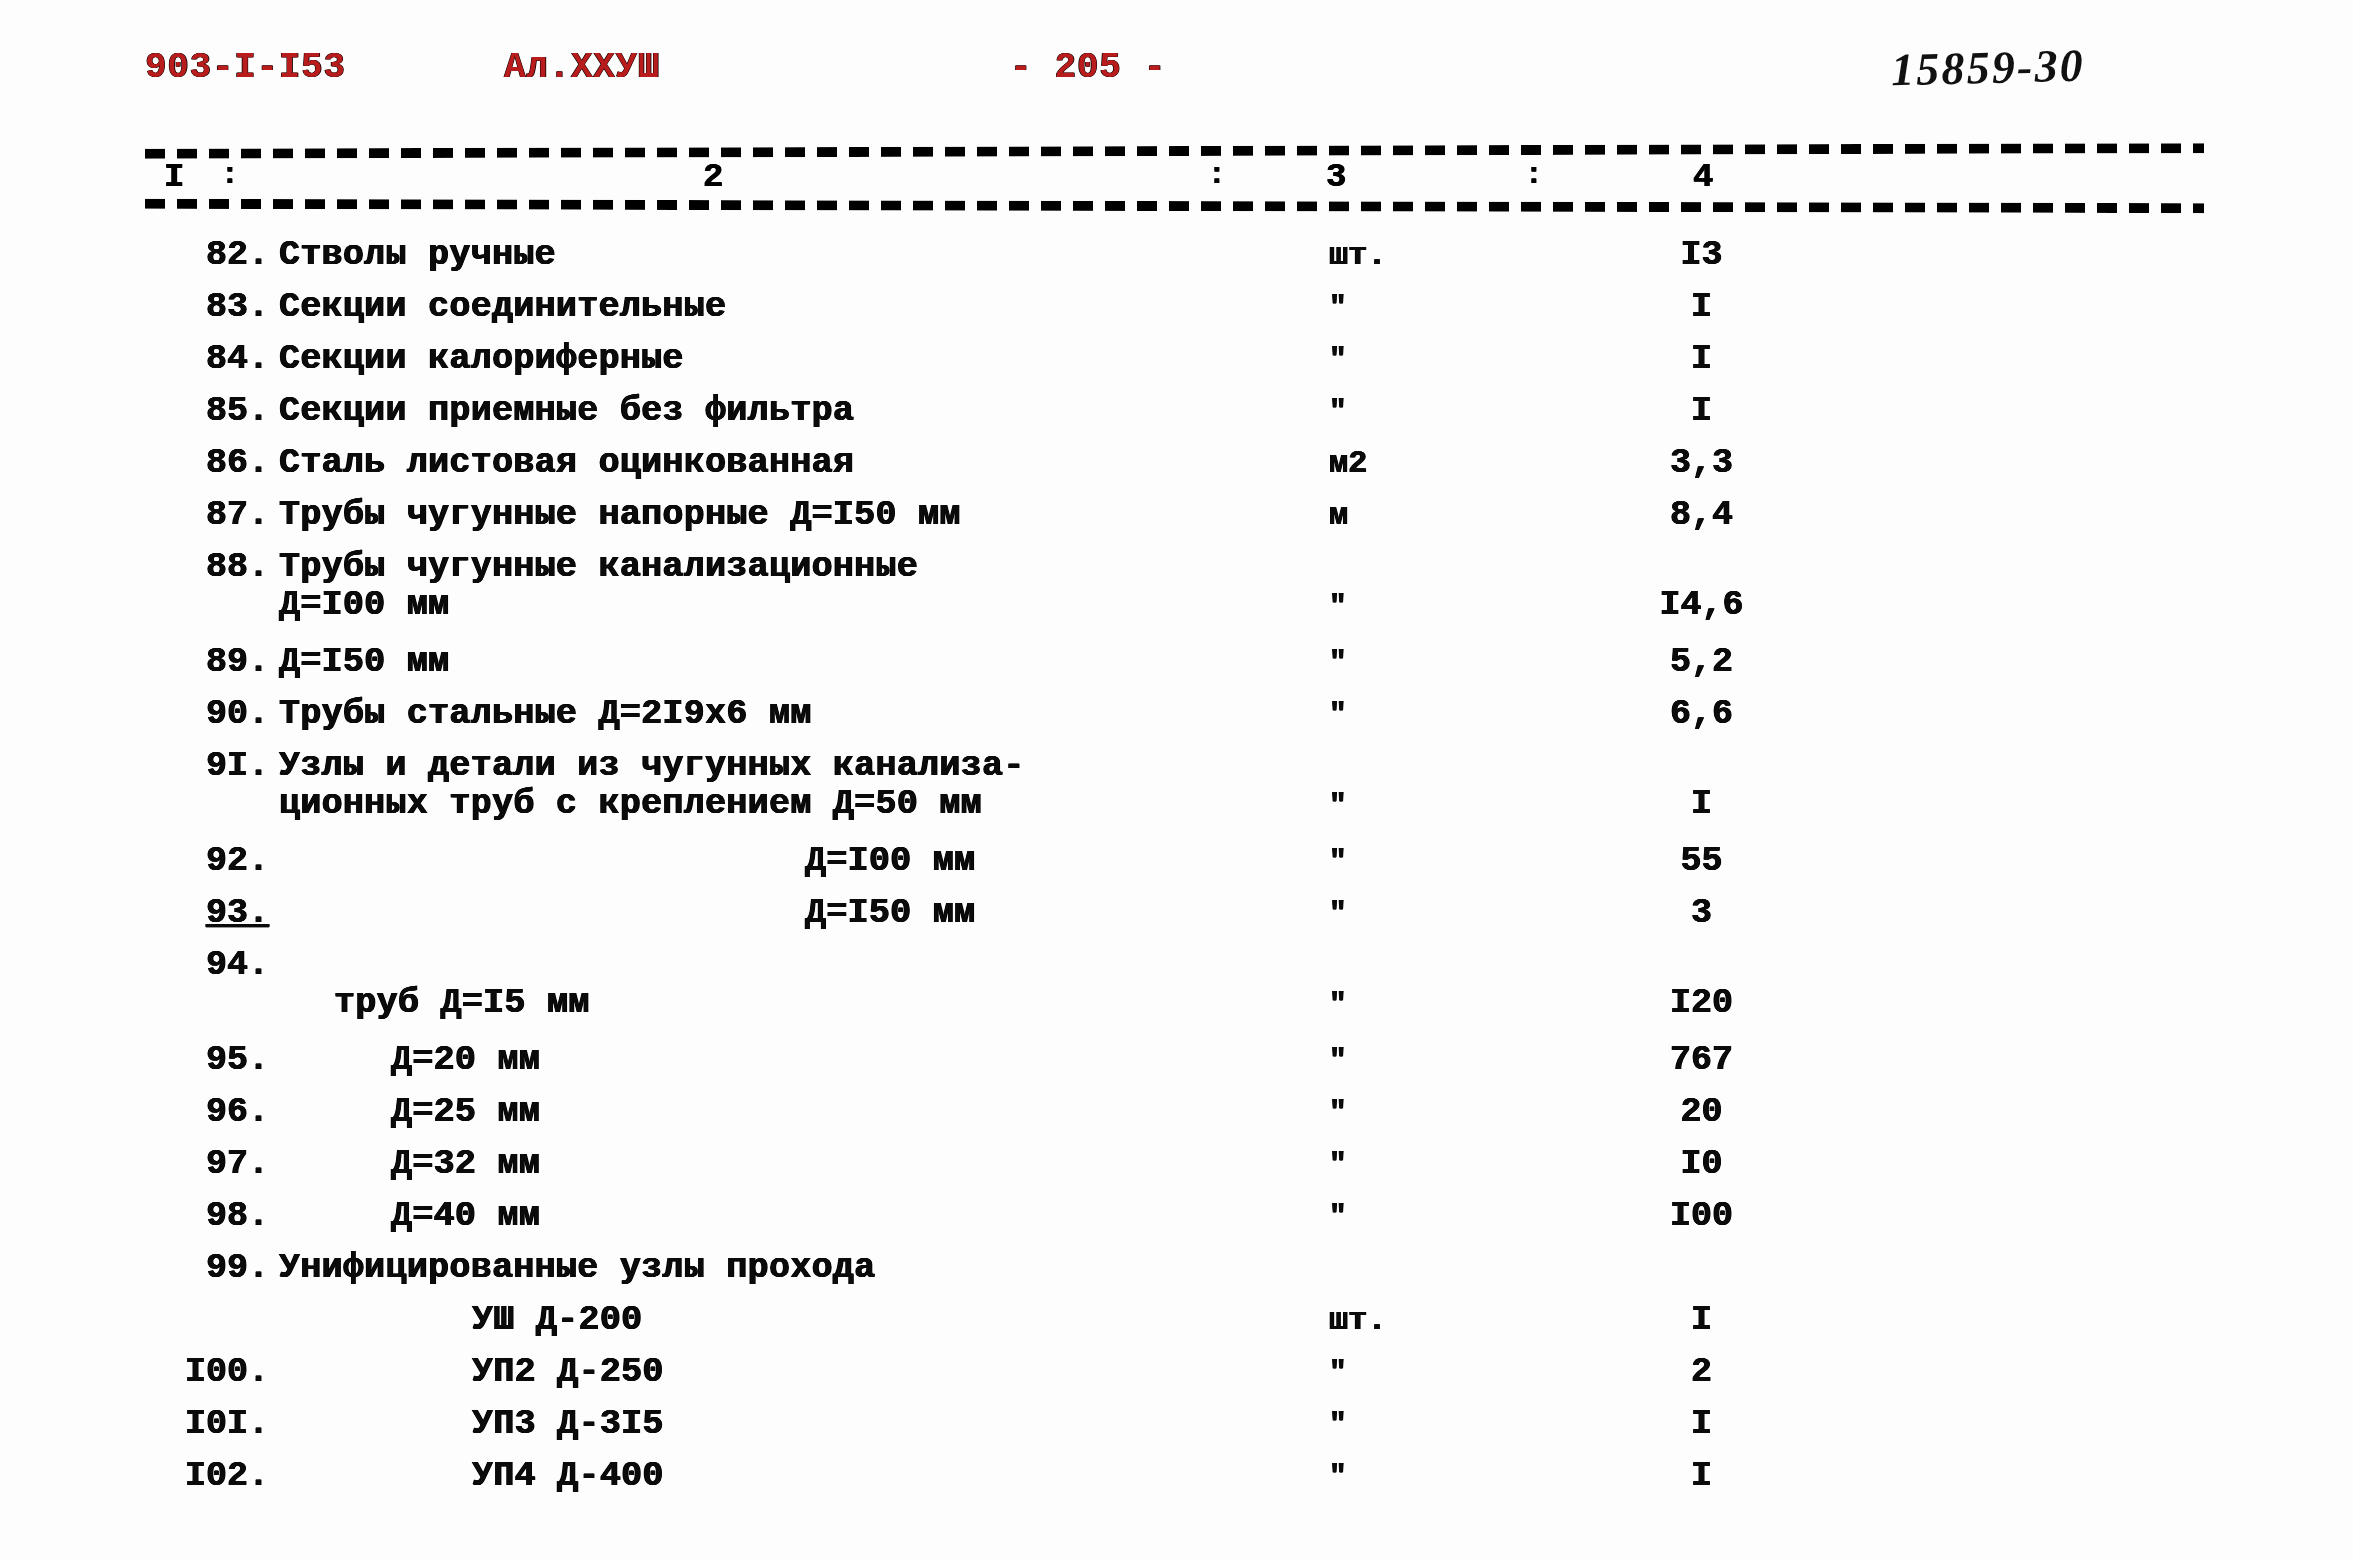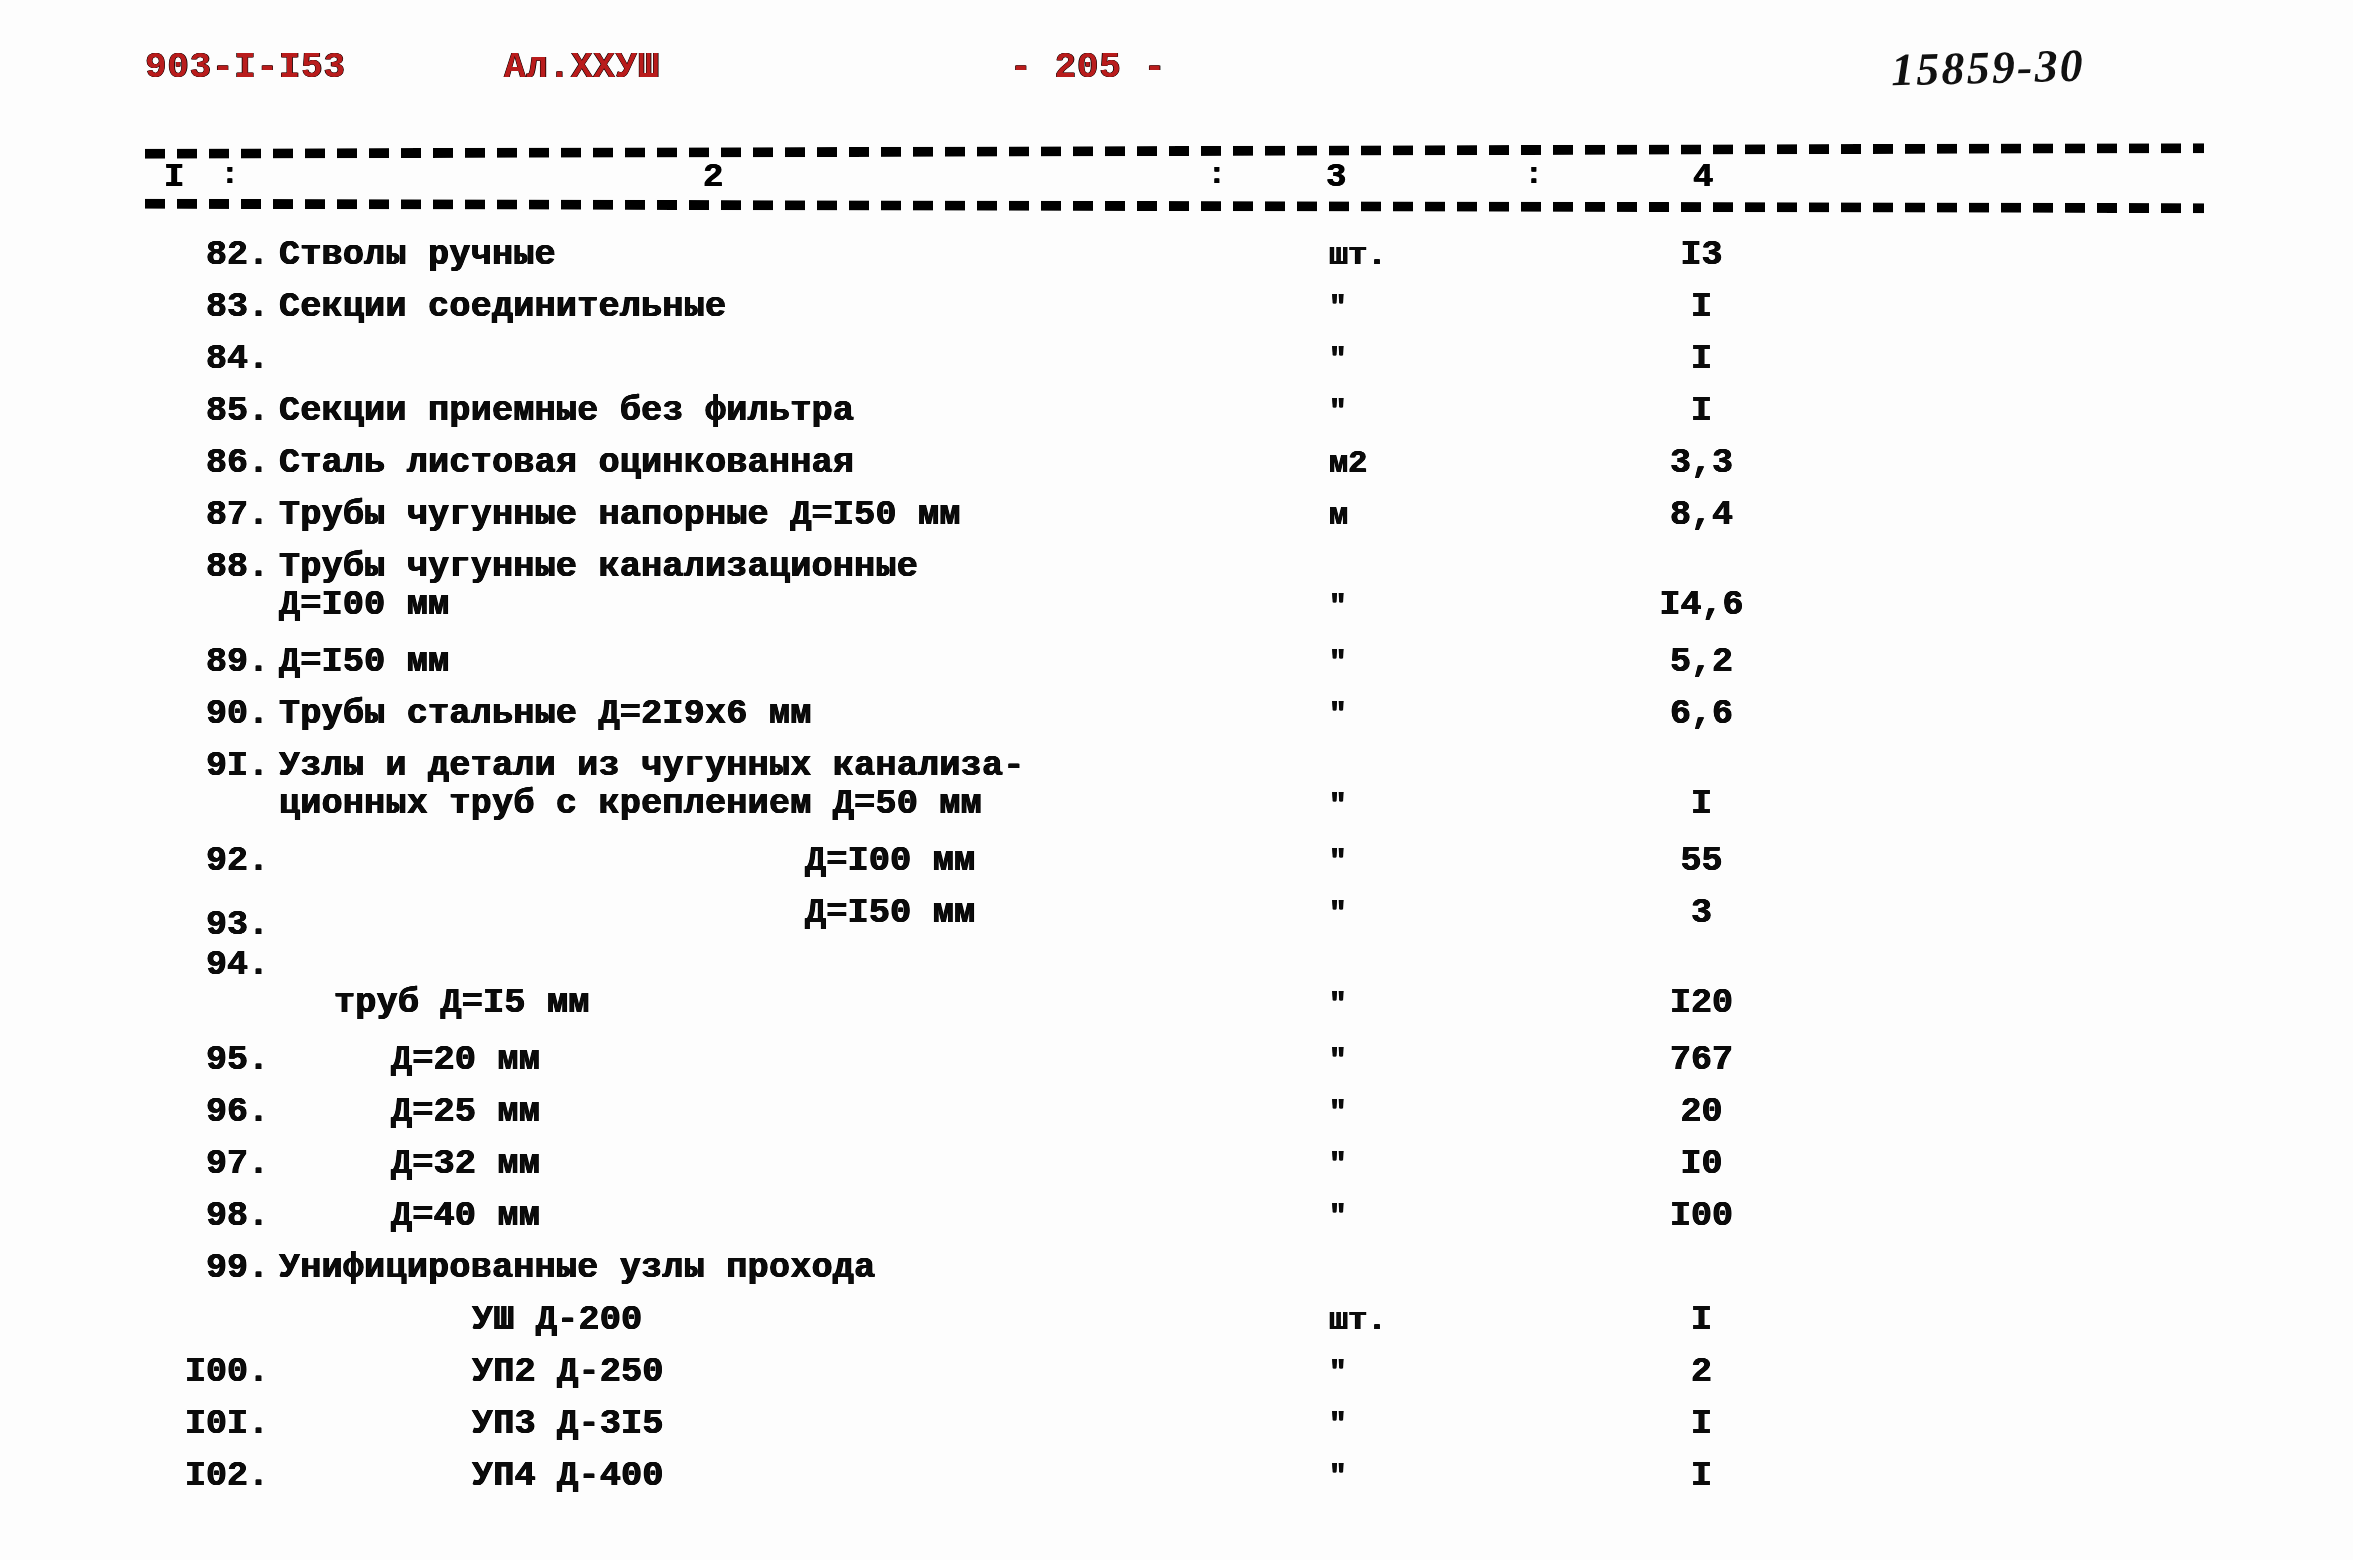--- a/index.html
+++ b/index.html
@@ -199,20 +199,21 @@
         <div class="c-qty" style="top: 0px;">I3</div>
       </div>
       <div class="row" style="height: 52px;">
         <div class="c-num" style="top: 0px;">83.</div>
         <div class="c-name ind-0" style="top: 0px;">Секции соединительные</div>
         <div class="c-unit ditto" style="top: 4.4px;">"</div>
         <div class="c-qty" style="top: 0px;">I</div>
       </div>
       <div class="row" style="height: 52px;">
         <div class="c-num" style="top: 0px;">84.</div>
+        <div class="c-name ind-0" style="top: 0px;">Секции калориферные</div>
         <div class="c-unit ditto" style="top: 4.4px;">"</div>
         <div class="c-qty" style="top: 0px;">I</div>
       </div>
       <div class="row" style="height: 52px;">
         <div class="c-num" style="top: 0px;">85.</div>
         <div class="c-name ind-0" style="top: 0px;">Секции приемные без фильтра</div>
         <div class="c-unit ditto" style="top: 4.4px;">"</div>
         <div class="c-qty" style="top: 0px;">I</div>
       </div>
       <div class="row" style="height: 52px;">
@@ -253,21 +254,21 @@
         <div class="c-unit ditto" style="top: 43px;">"</div>
         <div class="c-qty" style="top: 38px;">I</div>
       </div>
       <div class="row" style="height: 52px;">
         <div class="c-num" style="top: 0px;">92.</div>
         <div class="c-name ind-r" style="top: 0px;">Д=I00 мм</div>
         <div class="c-unit ditto" style="top: 4.4px;">"</div>
         <div class="c-qty" style="top: 0px;">55</div>
       </div>
       <div class="row" style="height: 52px;">
-        <div class="c-num" style="top: 12px;">93.</div>
+        <div class="c-num" style="top: 0px; text-decoration: underline;">93.</div>
         <div class="c-name ind-r" style="top: 0px;">Д=I50 мм</div>
         <div class="c-unit ditto" style="top: 4.4px;">"</div>
         <div class="c-qty" style="top: 0px;">3</div>
       </div>
       <div class="row" style="height: 95px;">
         <div class="c-num" style="top: 0px;">94.</div>
         <div class="c-name2 ind-1" style="top: 38px;">труб Д=I5 мм</div>
         <div class="c-unit ditto" style="top: 43px;">"</div>
         <div class="c-qty" style="top: 38px;">I20</div>
       </div>

